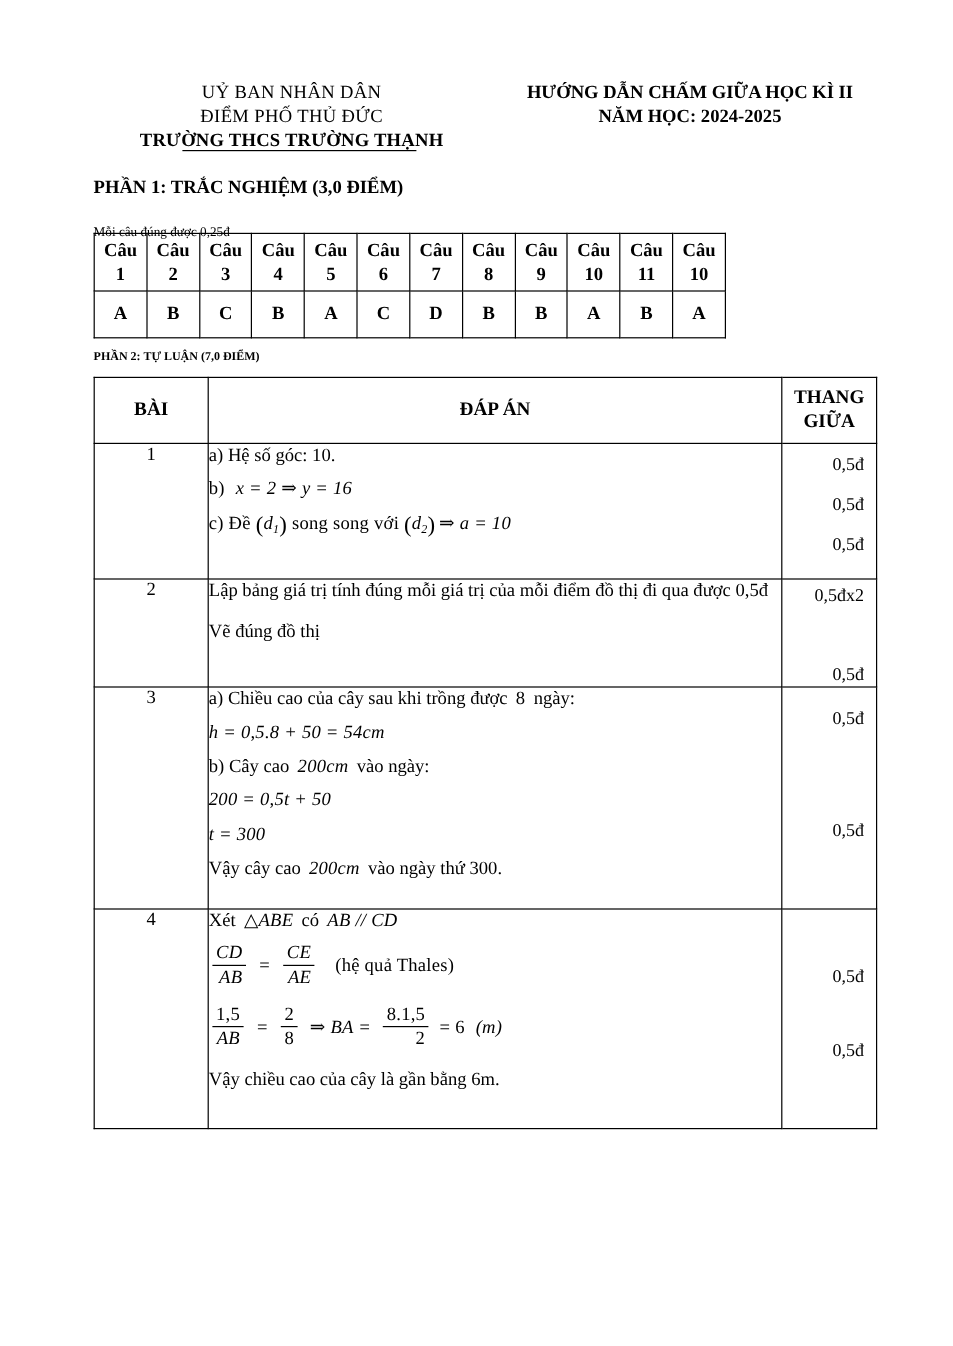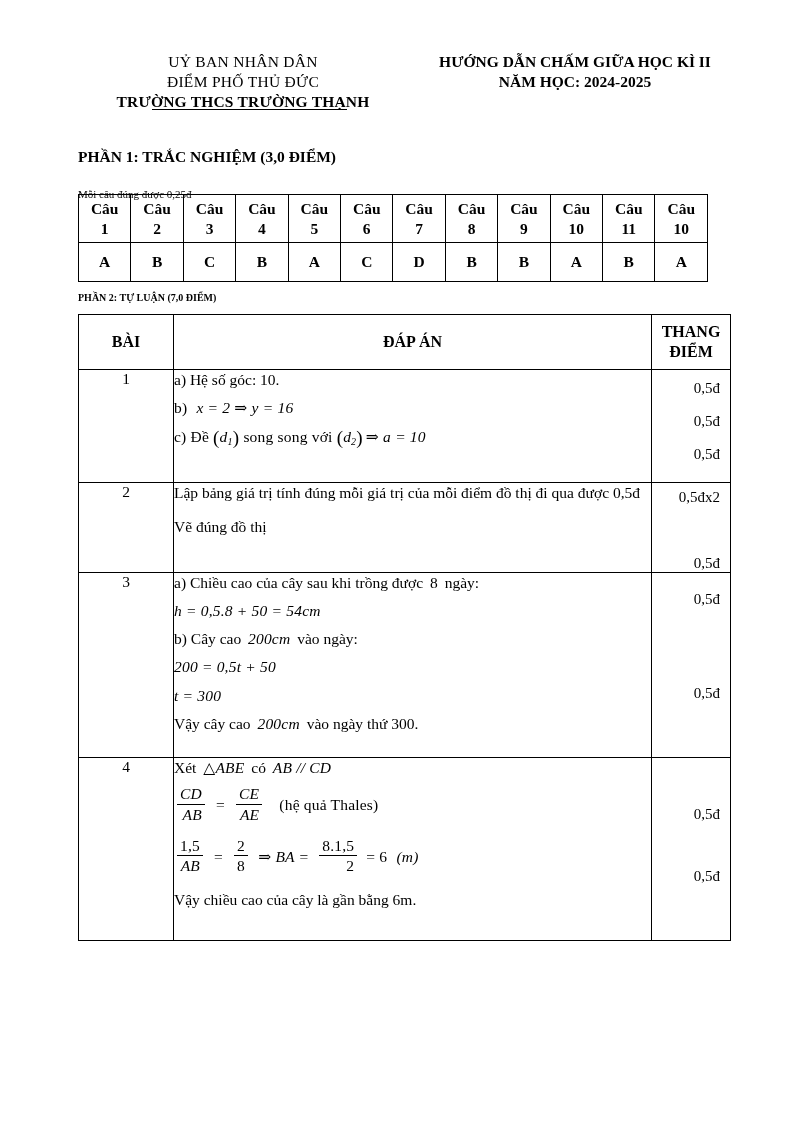--- a/index.html
+++ b/index.html
@@ -21,21 +21,21 @@
     position: absolute;
     left: 0; top: 0;
     width: 794px;
     height: 1122px;
   }
 
   
   .doc-header {
     position: absolute;
     left: 78px;
-    top: 52px;
+    top: 68px;
     width: 652px;
     display: flex;
     flex-direction: row;
     align-items: flex-start;
   }
   .hdr-left {
     width: 330px;
     text-align: center;
     line-height: 1.28;
     font-size: 15.5px;
@@ -79,21 +79,21 @@
     top: 188px;
     font-size: 11px;
     font-weight: normal;
   }
 
   
   .mc-table {
     position: absolute;
     left: 78px;
     top: 194px;
-    width: 630px;
+    width: 527px;
     border-collapse: collapse;
     table-layout: fixed;
   }
   .mc-table td {
     border: 1px solid #000;
     text-align: center;
     font-weight: bold;
     font-size: 15.5px;
     padding: 0;
   }
@@ -311,21 +311,21 @@
       <col class="col-bai">
       <col class="col-dapan">
       <col class="col-thang">
     </colgroup>
     <thead>
       <tr>
         <td>BÀI</td>
         <td>ĐÁP ÁN</td>
         <td class="th-two-line">
           <span>THANG</span>
-          <span>ĐIỂM</span>
+          <span>GIỮA</span>
         </td>
       </tr>
     </thead>
     <tbody>
 
       <tr style="height: 113px;">
         <td class="cell-bai">1</td>
         <td class="cell-ans">
           <div class="ans-line">a) Hệ số góc: 10.</div>
           <div class="ans-line math">

